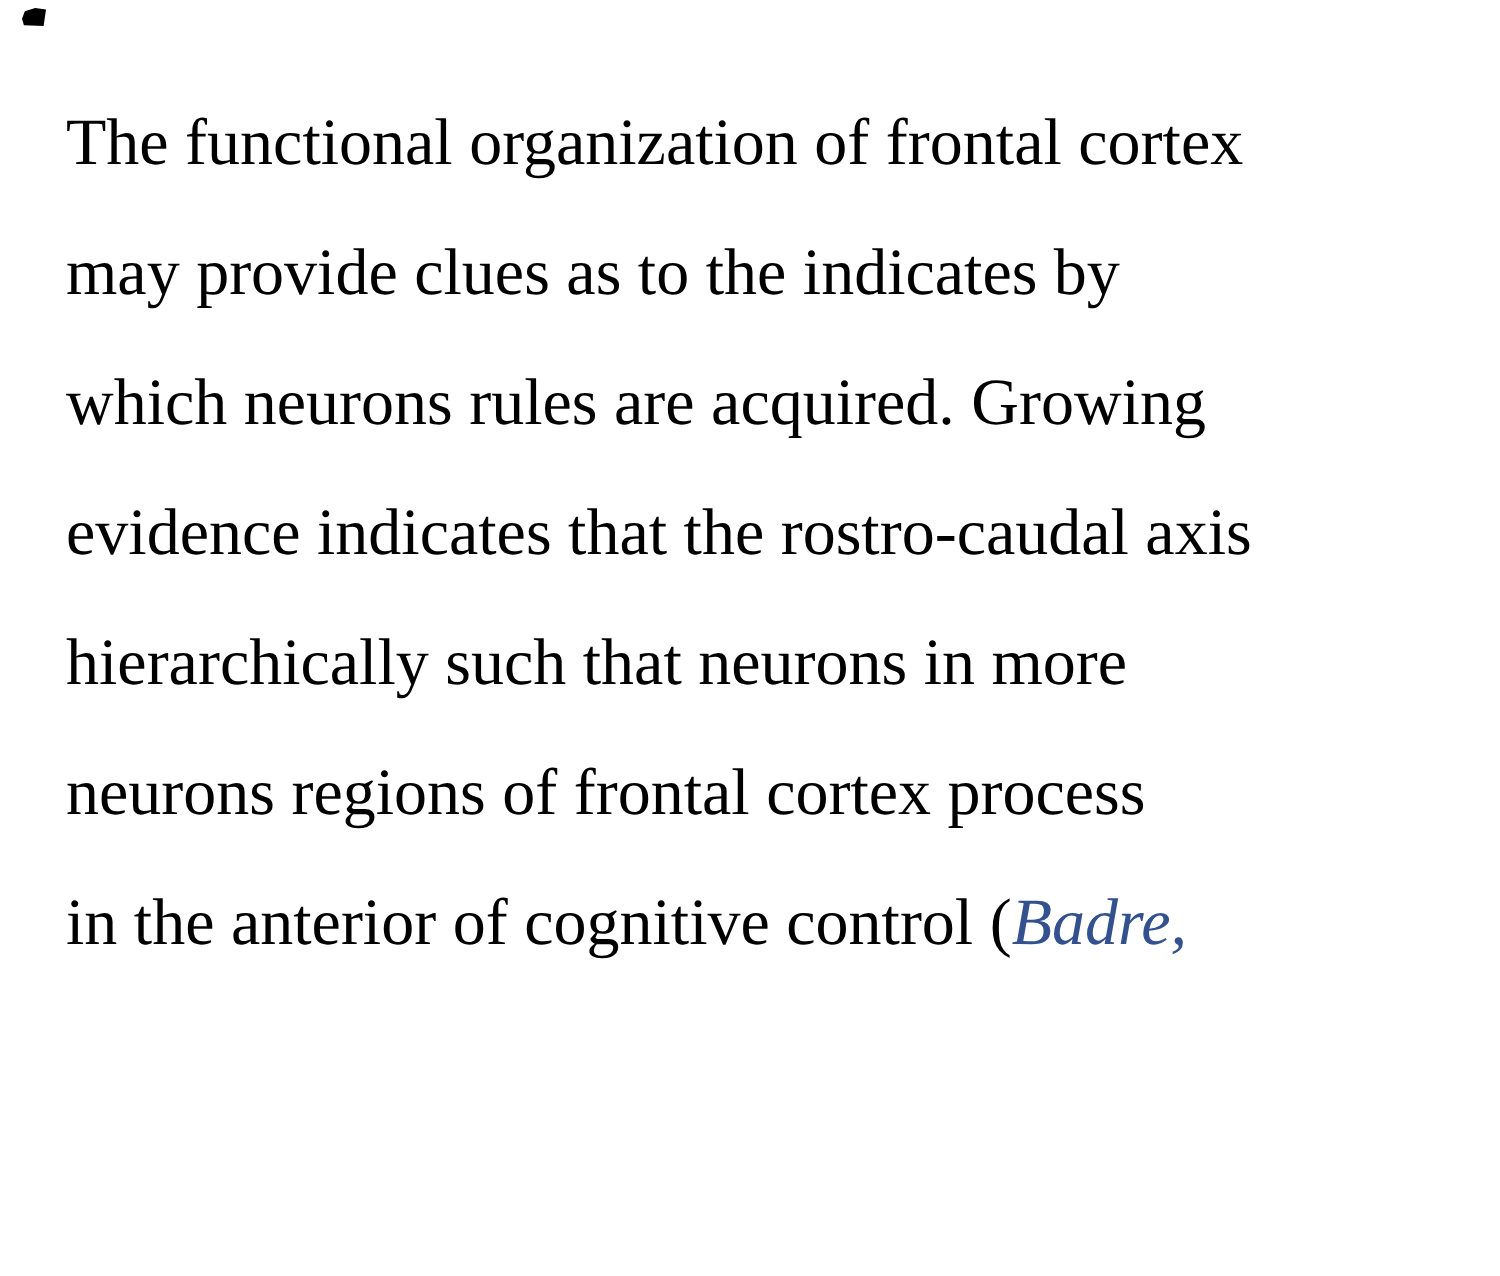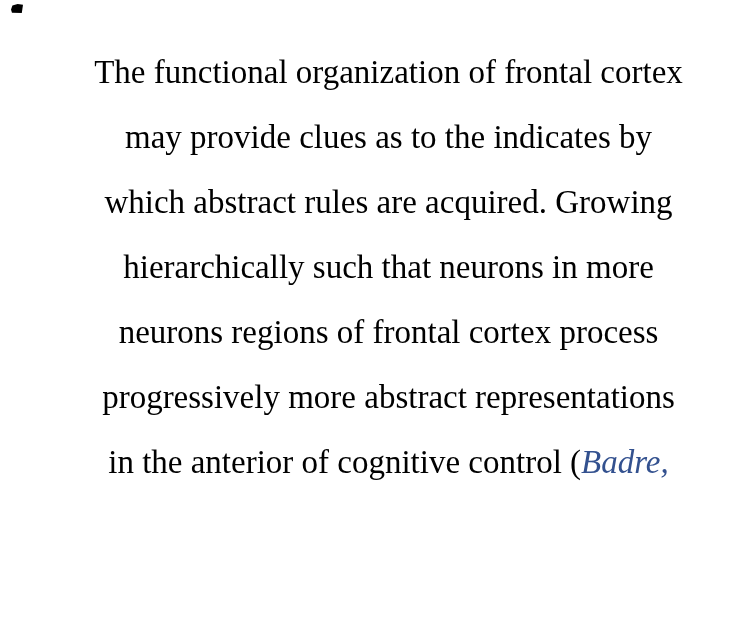--- a/index.html
+++ b/index.html
@@ -23,21 +23,20 @@
     width: 12px;
     height: 9px;
     background: var(--text-color, #000000);
     clip-path: polygon(0 60%, 12% 18%, 55% 0, 100% 8%, 90% 100%, 8% 96%);
   }
   .paper-page {
     position: absolute;
     left: 33px;
     top: 40px;
     right: 6px;
-    text-align: center;
   }
   .para {
     margin: 0;
     font-size: 33px;
     line-height: 65px;
     white-space: nowrap;
     letter-spacing: 0px;
     font-kerning: normal;
   }
   .line {
@@ -53,19 +52,19 @@
 </style>
 </head>
 <body>
 
 <div class="corner-fragment"></div>
 
 <main class="paper-page">
   <p class="para">
     <span class="line">The functional organization of frontal cortex</span>
     <span class="line">may provide clues as to the indicates by</span>
-    <span class="line">which abstract rules are acquired. Growing</span>
+    <span class="line">which neurons rules are acquired. Growing</span>
+    <span class="line">evidence indicates that the rostro-caudal axis</span>
     <span class="line">hierarchically such that neurons in more</span>
     <span class="line">neurons regions of frontal cortex process</span>
-    <span class="line">progressively more abstract representations</span>
     <span class="line"><span>in the anterior of cognitive control (</span><a class="citation-link">Badre,</a></span>
   </p>
 </main>
 
 </body></html>

